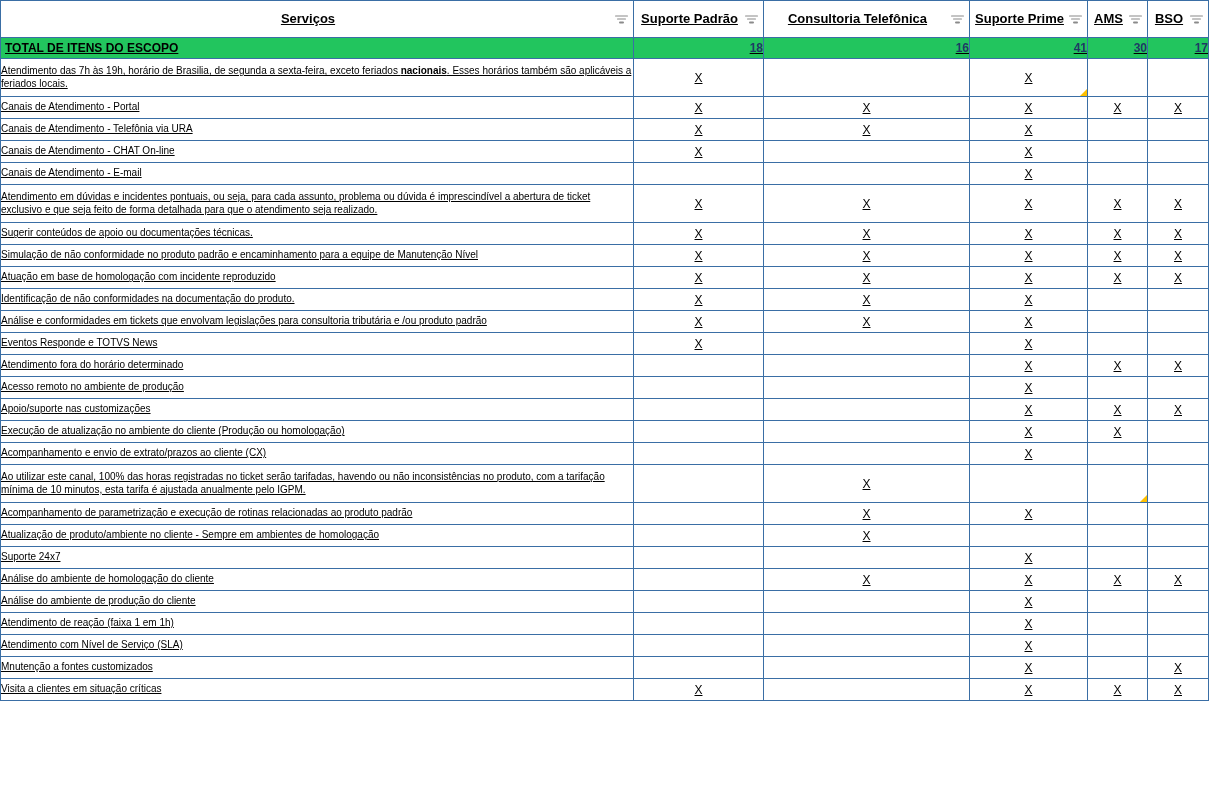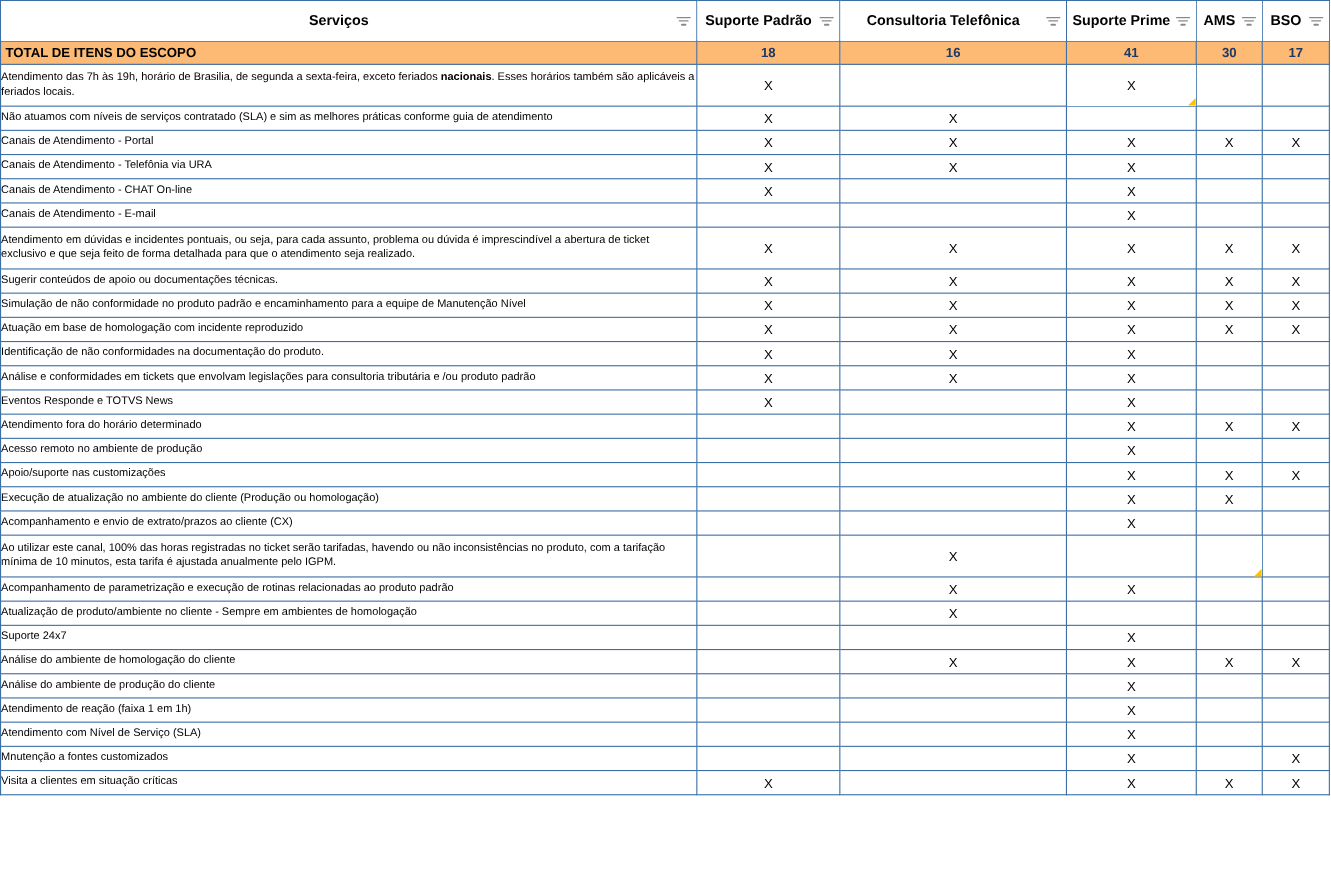--- a/index.html
+++ b/index.html
@@ -12,20 +12,21 @@
     height: 793px;
     font-family: "Liberation Sans", sans-serif;
     font-size: 11.5px;
     color: #000000;
     overflow: hidden;
   }
   table.sheet {
     border-collapse: collapse;
     table-layout: fixed;
     width: 966px;
+    text-decoration: underline;
   }
   table.sheet td, table.sheet th {
     border: 1px solid #3a6ea5;
     padding: 0;
     vertical-align: middle;
     background: #ffffff;
   }
   
   col.c-serv   { width: 633px; }
   col.c-sp     { width: 130px; }
@@ -62,32 +63,32 @@
     height: 1.6px;
     background: #8a8a8a;
     margin: 1.6px 0 0 0;
     border-radius: 1px;
   }
   .filter-icon i:nth-child(1) { width: 13px; }
   .filter-icon i:nth-child(2) { width: 9px; margin-left: 2px; }
   .filter-icon i:nth-child(3) { width: 5px; margin-left: 4px; }
 
   tr.total-row td {
-    background: #fdba74;
+    background: #22c55e;
     font-weight: bold;
     font-size: 12px;
     height: 20px;
     color: #000;
   }
   tr.total-row td.label {
     text-align: left;
     padding-left: 4px;
   }
   tr.total-row td.num {
-    text-align: center;
+    text-align: right;
     color: #1f3864;
   }
   td.serv {
     text-align: left;
     padding: 2px 4px;
     font-size: 10px;
     line-height: 1.25;
   }
   td.mark {
     text-align: center;
@@ -186,28 +187,20 @@
     </tr>
   <tr class="row-h2">
         <td class="serv">Atendimento das 7h às 19h, horário de Brasilia, de segunda a sexta-feira, exceto feriados <b>nacionais</b>. Esses horários também são aplicáveis a feriados locais.</td>
         <td class="mark">X</td>
         <td class="mark"></td>
         <td class="mark corner-flag">X</td>
         <td class="mark"></td>
         <td class="mark"></td>
       </tr>
       <tr class="row-h1">
-        <td class="serv">Não atuamos com níveis de serviços contratado (SLA) e sim as melhores práticas conforme guia de atendimento</td>
-        <td class="mark">X</td>
-        <td class="mark">X</td>
-        <td class="mark"></td>
-        <td class="mark"></td>
-        <td class="mark"></td>
-      </tr>
-      <tr class="row-h1">
         <td class="serv">Canais de Atendimento - Portal</td>
         <td class="mark">X</td>
         <td class="mark">X</td>
         <td class="mark">X</td>
         <td class="mark">X</td>
         <td class="mark">X</td>
       </tr>
       <tr class="row-h1">
         <td class="serv">Canais de Atendimento - Telefônia via URA</td>
         <td class="mark">X</td>

